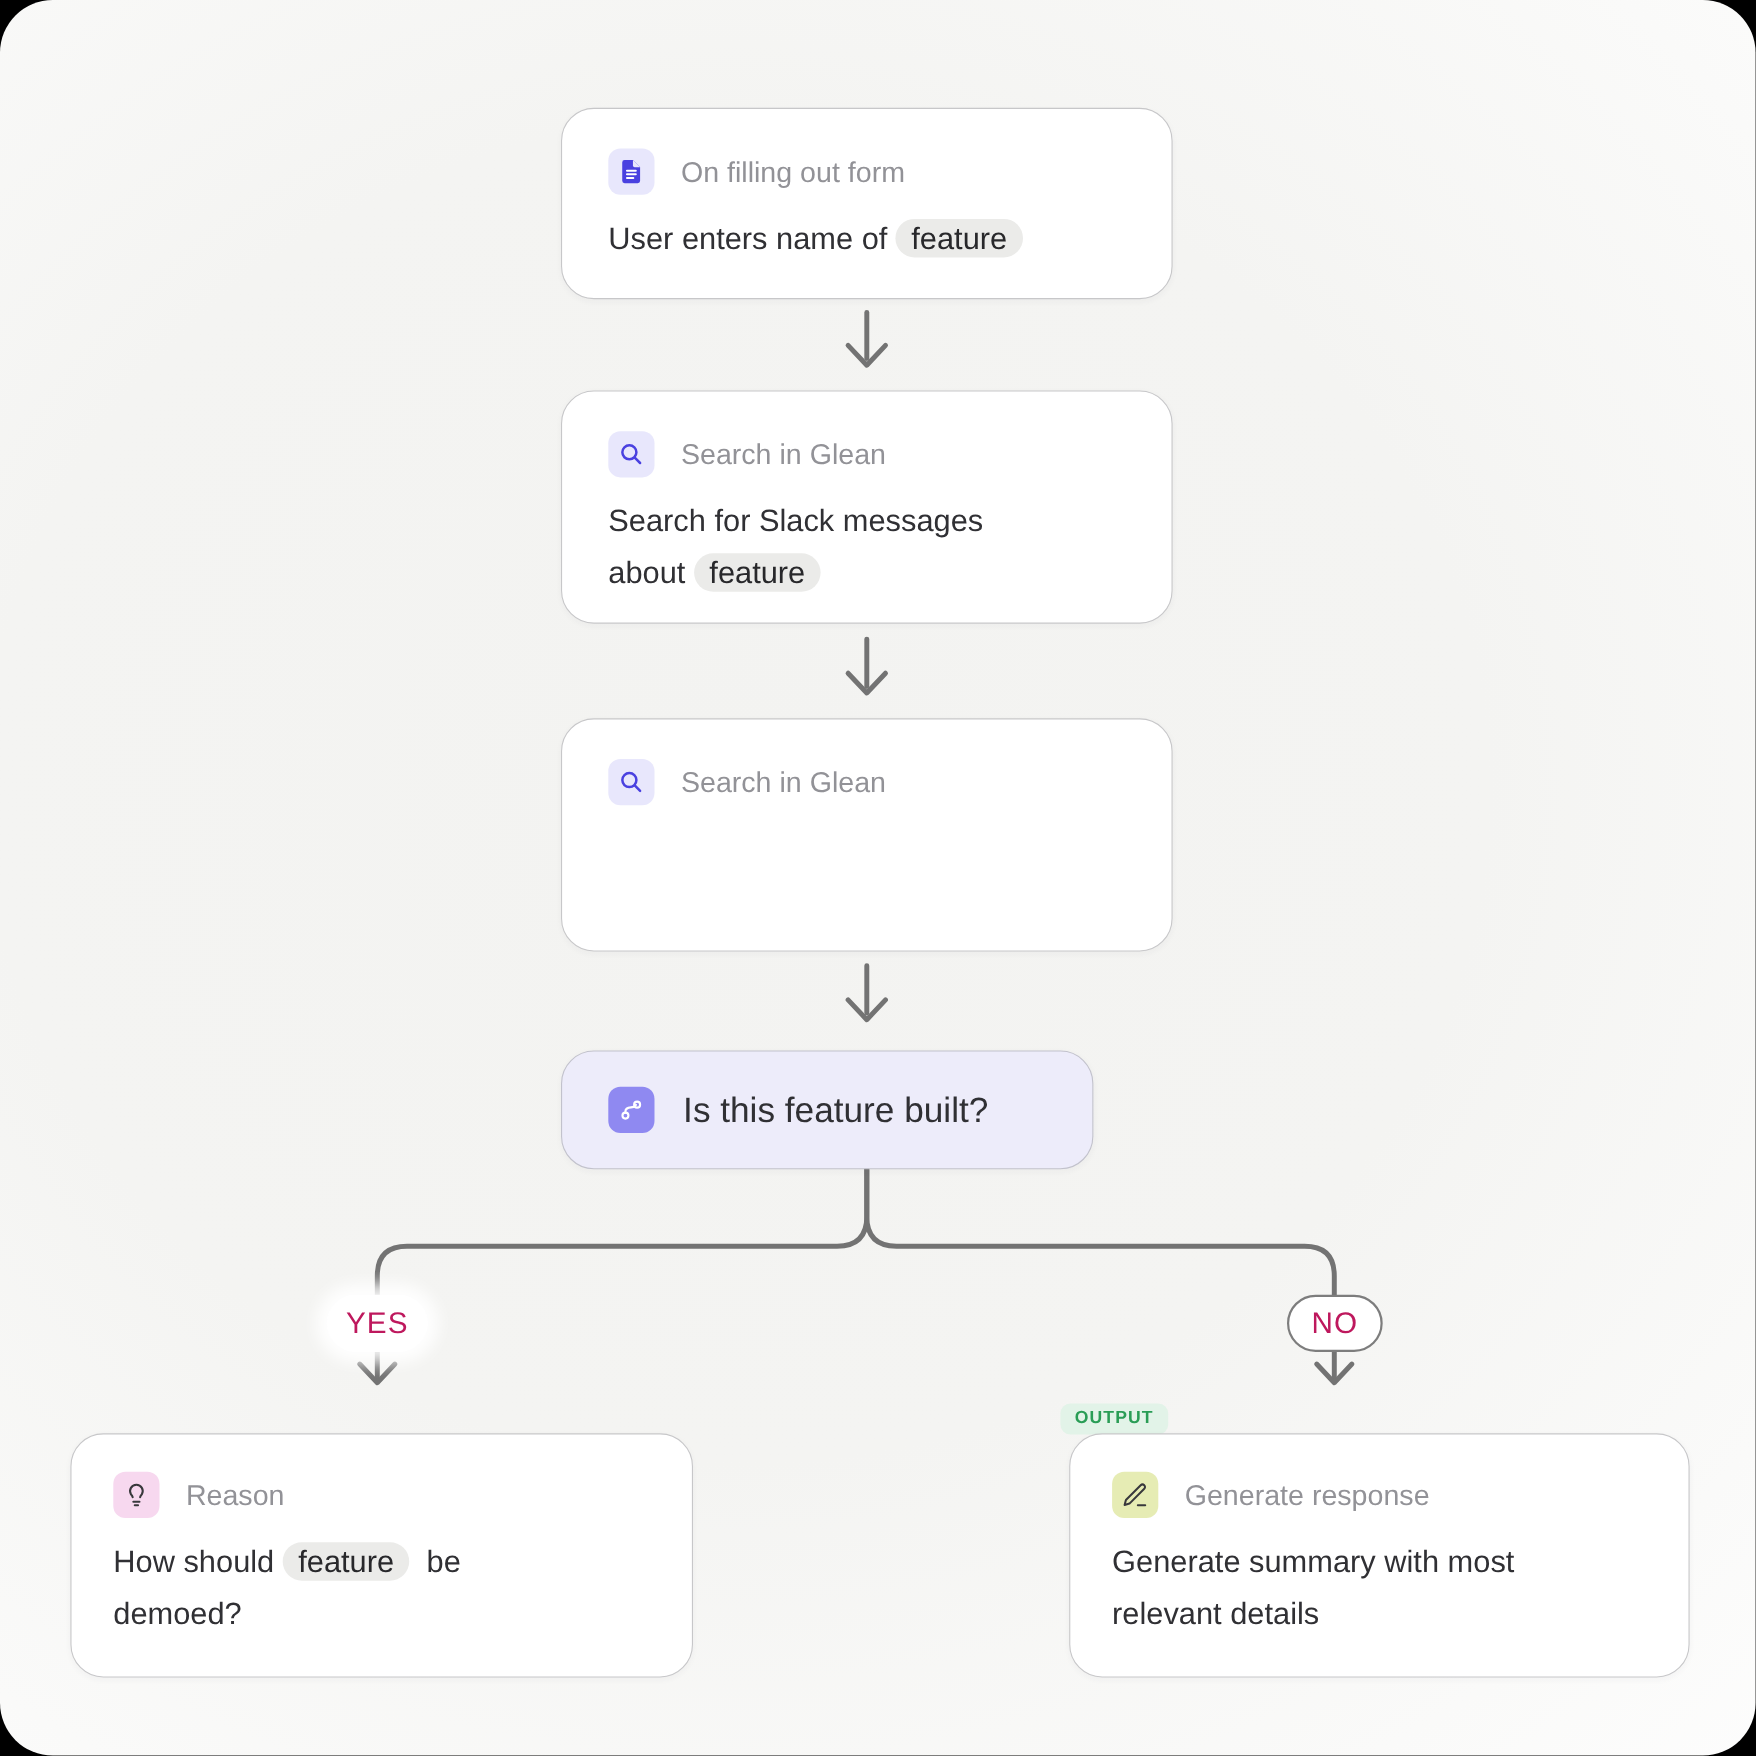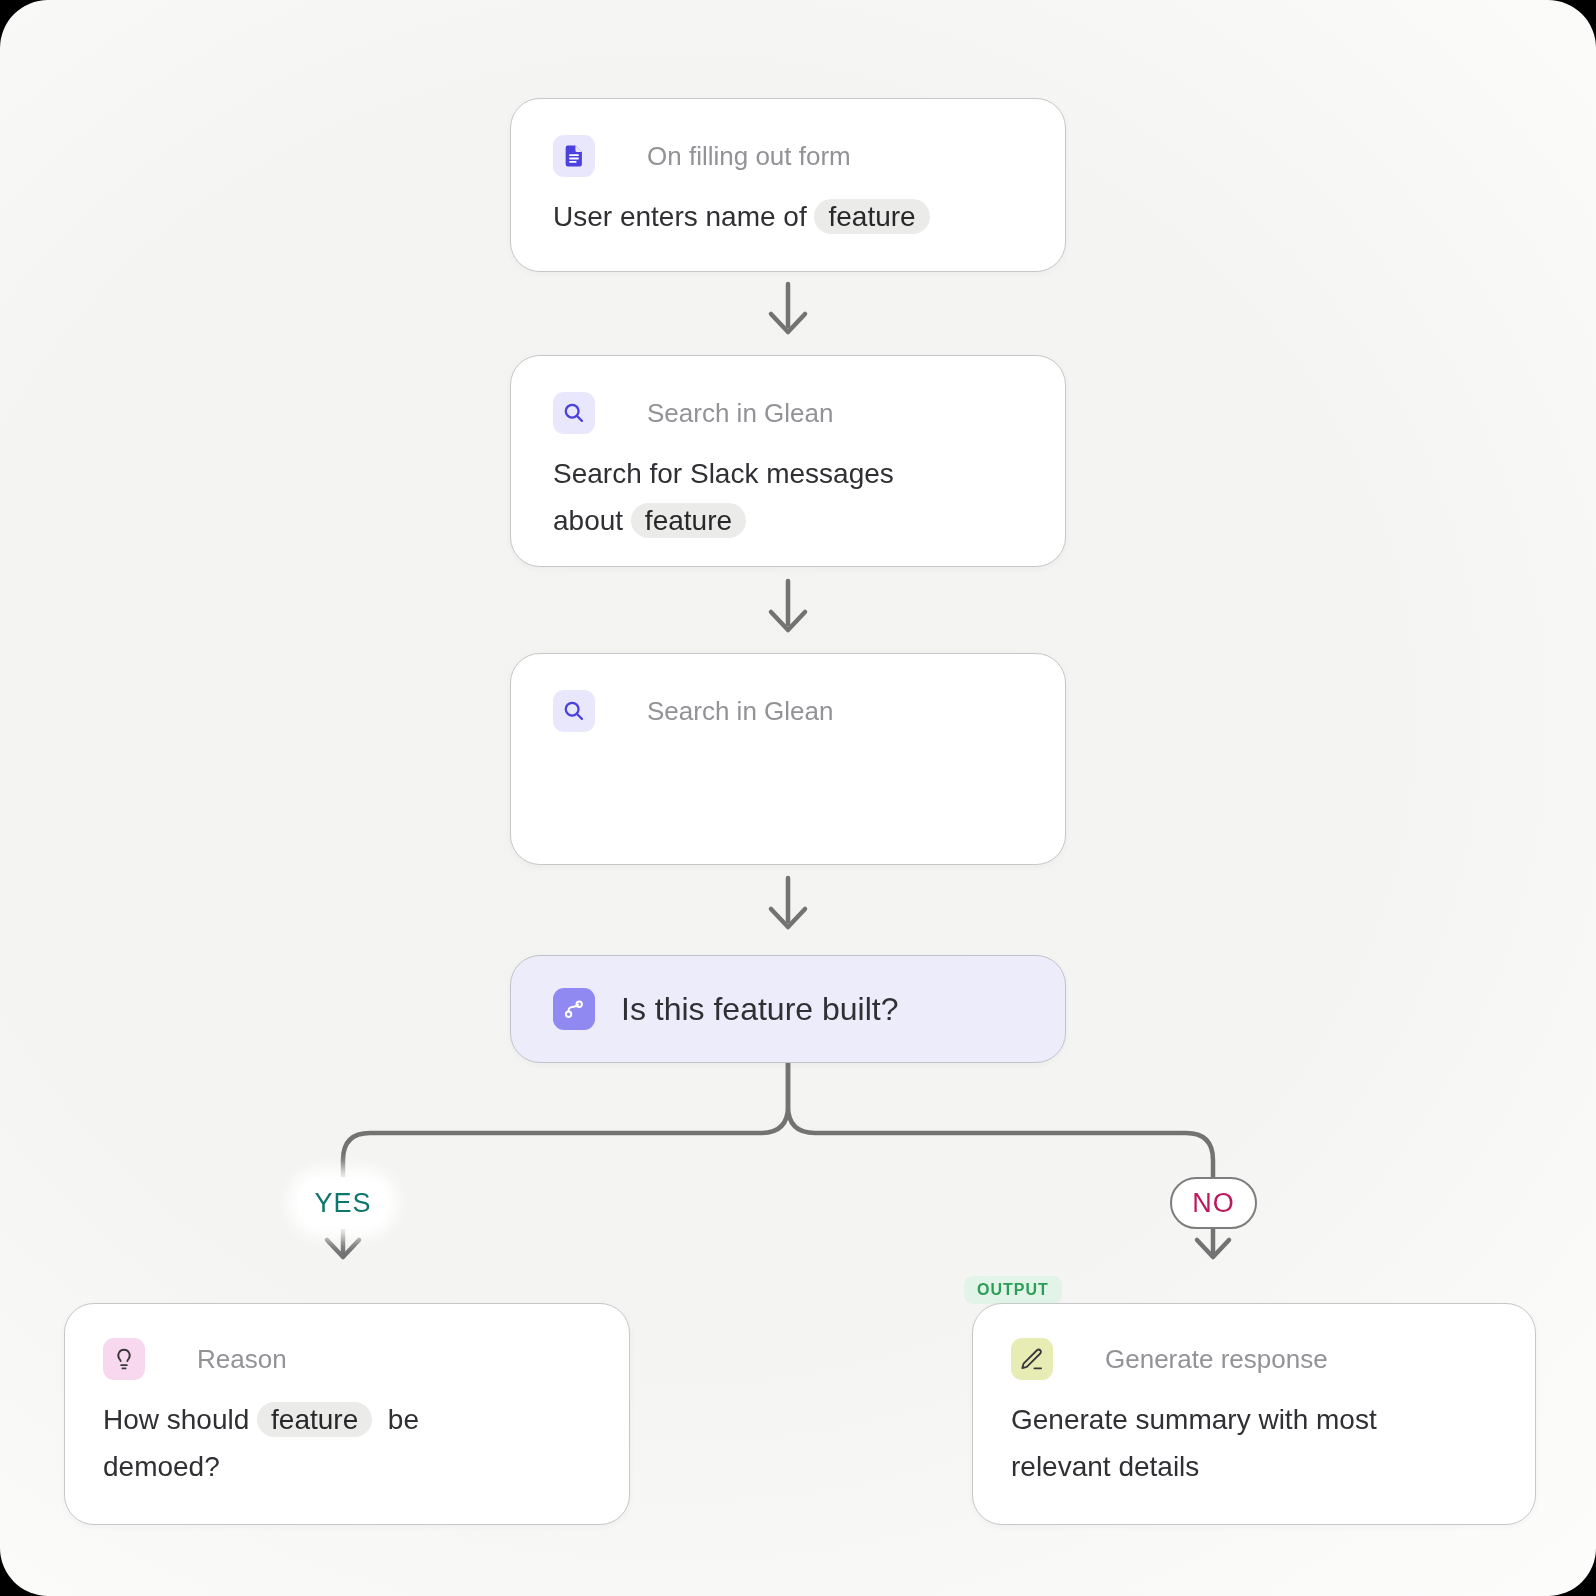--- a/index.html
+++ b/index.html
@@ -5,35 +5,35 @@
   html,body{margin:0;padding:0;background:#000;}
   body{width:1596px;height:1596px;position:relative;overflow:hidden;
        font-family:"Liberation Sans","DejaVu Sans",sans-serif;}
   .canvas{position:absolute;inset:0;border-radius:48px;
           background:radial-gradient(95% 85% at 42% 45%, #f3f3f1 0%, #f4f4f2 45%, #fafaf9 75%, #ffffff 100%);}
   svg.connectors{position:absolute;left:0;top:0;width:1596px;height:1596px;pointer-events:none;}
 
   .card{position:absolute;background:#ffffff;border:1.5px solid #c7c7c9;border-radius:30px;
         box-sizing:border-box;box-shadow:0 2px 6px rgba(60,60,70,0.04);}
   .node{padding:36px 42px;}
-  .node-header{display:flex;align-items:center;margin-bottom:16px;gap:28px;}
+  .node-header{display:flex;align-items:center;margin-bottom:16px;}
   .icon-tile{width:42px;height:42px;border-radius:11px;display:flex;align-items:center;justify-content:center;flex:0 0 auto;}
   .tile-indigo{background:#e8e7fc;}
   .tile-solid{background:#8f89f1;}
   .tile-pink{background:#f7d8ef;}
   .tile-lime{background:#e6ecb4;}
   .node-header-label{margin-left:24px;font-size:26px;color:#929297;}
   .node-body{font-size:28px;line-height:47px;color:#303034;white-space:pre-wrap;}
   .pill{background:#ebebe9;border-radius:18px;padding:2px 14px;color:#28282b;}
 
   .decision{background:#edecfa;border-color:#c2c2cc;display:flex;align-items:center;padding:0 42px;}
   .decision-label{margin-left:26px;font-size:32px;color:#303034;}
 
   .branch-pill{position:absolute;display:flex;align-items:center;justify-content:center;
-               font-size:27px;letter-spacing:1px;color:#0f766e;background:#ffffff;border-radius:26px;
+               font-size:27px;letter-spacing:1px;color:#be185d;background:#ffffff;border-radius:26px;
                box-sizing:border-box;}
   .branch-pill.soft{box-shadow:0 0 14px 10px rgba(255,255,255,0.9);}
   .branch-pill.outlined{border:2.5px solid #7d7d7d;color:#be185d;}
 
   .output-badge{position:absolute;display:inline-block;padding:5px 13px;border-radius:9px;
                 background:#e2f3e8;color:#2a9d56;font-size:16px;font-weight:bold;letter-spacing:1px;margin-top:28px;}
 </style>
 </head>
 <body>
 
@@ -90,21 +90,21 @@
       <span class="icon-tile tile-indigo">
         <svg width="26" height="26" viewBox="0 0 24 24" fill="none" stroke="#4a41e0" stroke-width="2.1" stroke-linecap="round">
           <circle cx="10.3" cy="10.3" r="5.9"></circle>
           <path d="M14.8 14.8 L19.3 19.3"></path>
         </svg>
       </span>
       <span class="node-header-label">Search in Glean</span>
     </div>
   </div>
 
-  <div class="card decision" style="left:510px;top:955px;width:556px;height:108px">
+  <div class="card decision" style="left:510px;top:955px;width:484px;height:108px">
     <span class="icon-tile tile-solid">
       <svg width="26" height="26" viewBox="0 0 24 24" fill="none" stroke="#ffffff" stroke-width="1.8" stroke-linecap="round">
         <circle cx="7" cy="16.8" r="2.5"></circle>
         <circle cx="16.8" cy="7.6" r="2.5"></circle>
         <path d="M7 14.3v-1.1c0-2.6 2.2-3.1 4.6-3.3 2-.15 3.4-.9 4.2-2.1"></path>
       </svg>
     </span>
     <span class="decision-label">Is this feature built?</span>
   </div>
 

